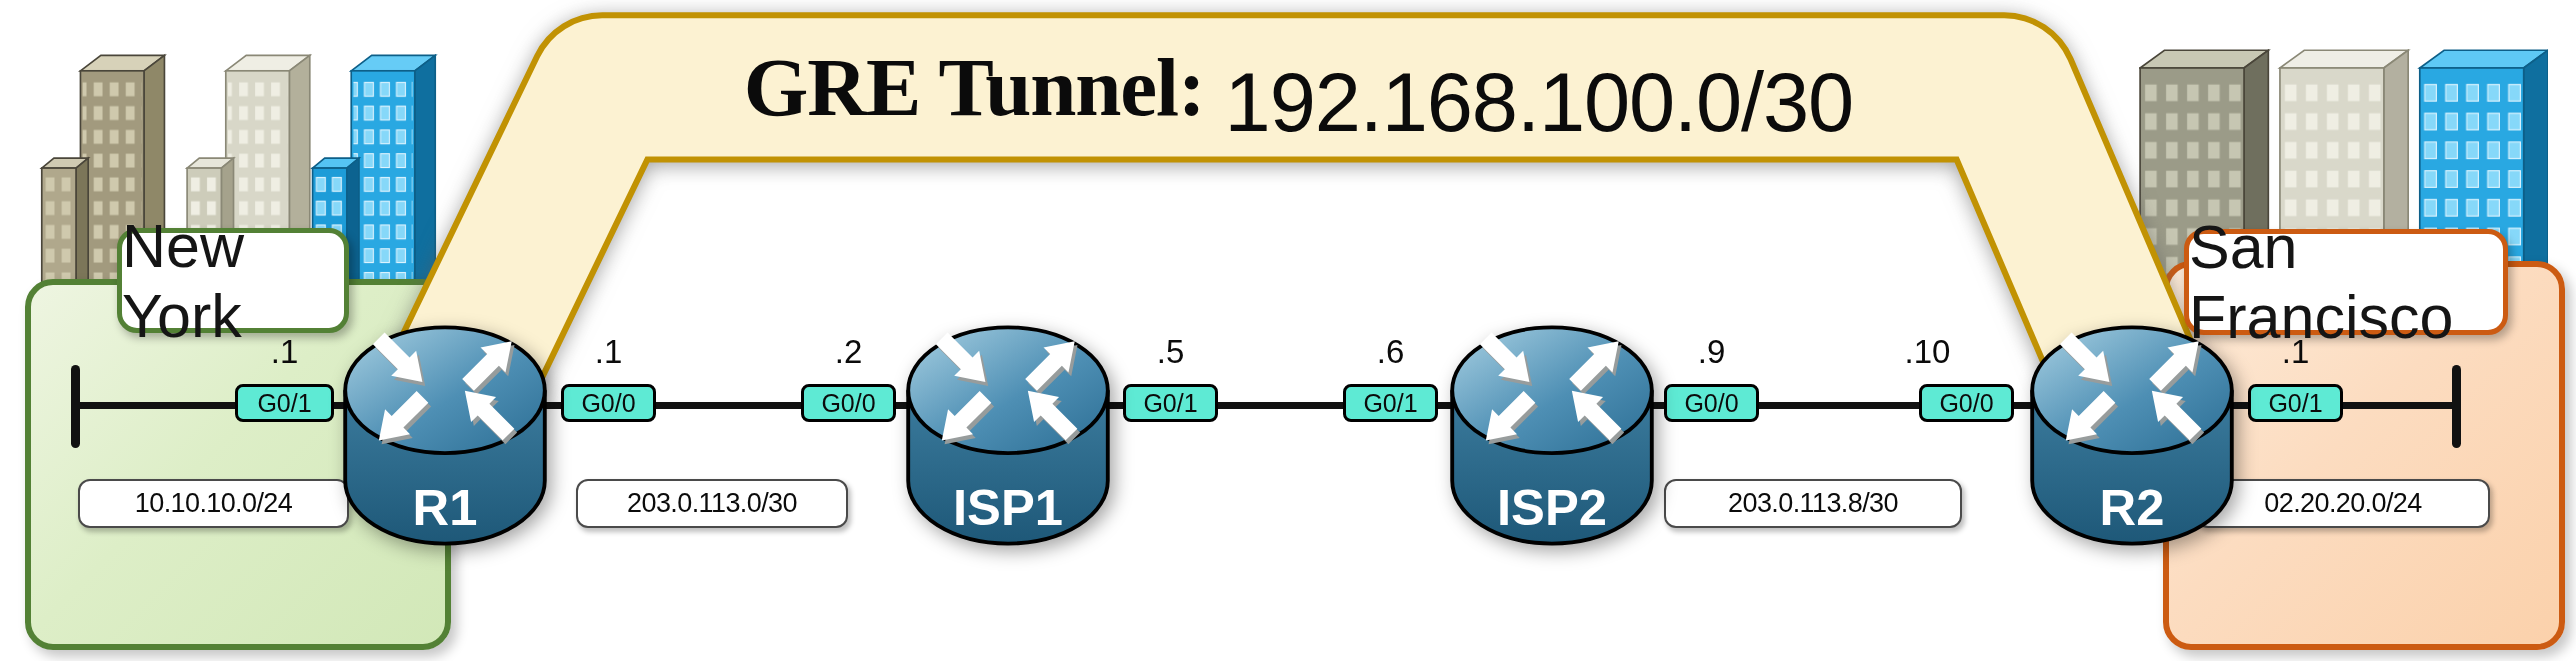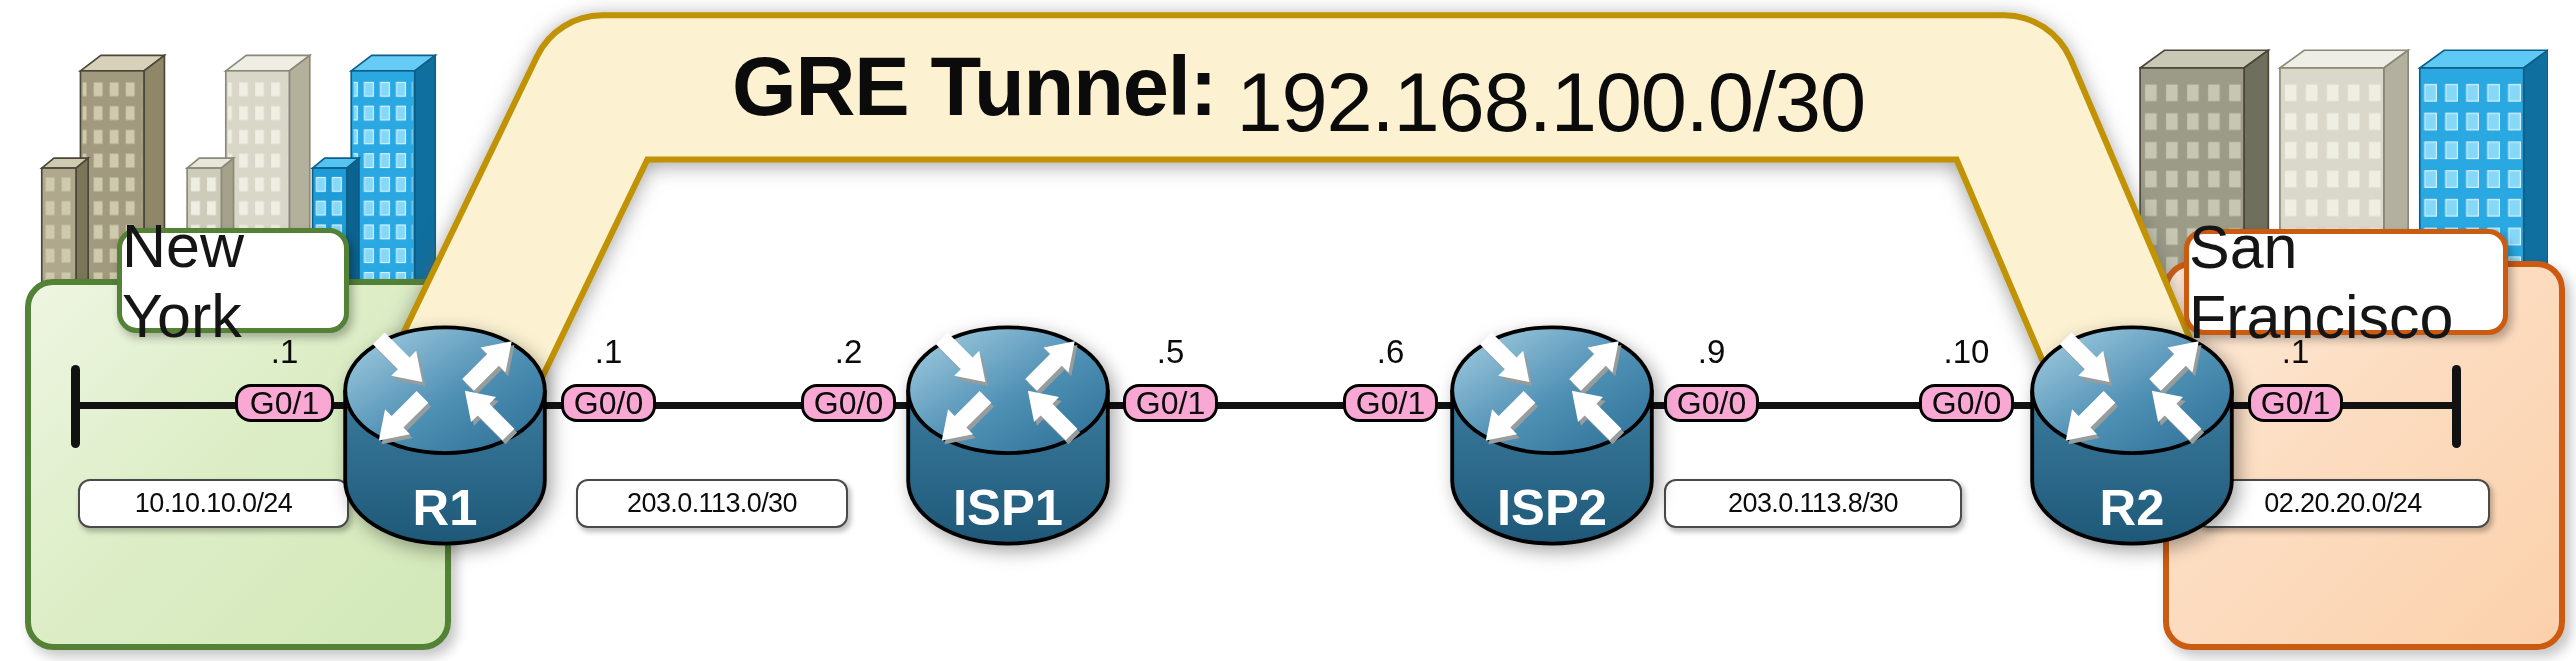--- a/index.html
+++ b/index.html
@@ -19,39 +19,39 @@
 
   
   .band-svg{position:absolute;left:0;top:0;width:2576px;height:662px;z-index:3;}
   .band-outer{fill:none;stroke:#c19203;stroke-width:272px;stroke-linecap:round;stroke-linejoin:round;
               filter:drop-shadow(0px 6px 18px rgba(90,90,90,.55));}
   .band-inner{fill:none;stroke:#fcf2d2;stroke-width:250px;stroke-linecap:round;stroke-linejoin:round;}
 
   .banner-text{position:absolute;z-index:4;left:630px;top:35px;width:1337px;height:103px;
                display:flex;align-items:center;justify-content:center;white-space:nowrap;
                font-size:83px;letter-spacing:-1.1px;}
-  .banner-text .b{font-weight:800;margin-right:20px;}
+  .banner-text .b{font-weight:800;margin-right:20px;font-family:Liberation Serif, serif;}
   .banner-text .n{font-weight:400;margin-top:32px;}
 
   
   .site-label{position:absolute;z-index:4;background:#ffffff;border-radius:20px;box-sizing:border-box;
               display:flex;align-items:center;justify-content:center;font-size:61px;color:#151515;
               box-shadow:3.9px 5px 8.8px rgba(0,0,0,.28);}
   .ny-label{left:117px;top:228px;width:232px;height:105px;border:5.5px solid #538135;}
   .sf-label{left:2184px;top:229px;width:324px;height:106px;border:5.5px solid #cc5b12;}
 
   
   .link-line{position:absolute;z-index:5;top:402px;left:76px;width:2380px;height:7.2px;background:#111;}
   .term-bar{position:absolute;z-index:5;top:365px;width:9.4px;height:83px;background:#111;border-radius:5px;}
   .term-left{left:71px;} .term-right{left:2452px;}
 
   
-  .if-box{position:absolute;z-index:6;top:384px;height:38px;background:#f9a8d4;border:3.3px solid #000;
-          border-radius:16px;box-sizing:border-box;display:flex;align-items:center;justify-content:center;
-          font-size:32px;}
+  .if-box{position:absolute;z-index:6;top:384px;height:38px;background:#5eead4;border:3.3px solid #000;
+          border-radius:8px;box-sizing:border-box;display:flex;align-items:center;justify-content:center;
+          font-size:25px;}
   .addr{position:absolute;z-index:6;top:331px;height:42px;line-height:42px;text-align:center;font-size:33px;}
   .subnet{position:absolute;z-index:6;top:479px;height:49px;background:#fff;border:2.8px solid #4a4a4a;
           border-radius:12px;box-sizing:border-box;display:flex;align-items:center;justify-content:center;
           font-size:27px;letter-spacing:-0.6px;box-shadow:2.8px 3.9px 5.5px rgba(0,0,0,.25);}
 
   
   .router{position:absolute;z-index:7;width:204px;height:221px;top:325px;
           filter:drop-shadow(5.5px 6.6px 8.8px rgba(0,0,0,.35));}
   .router text{font-family:"Liberation Sans",sans-serif;font-weight:bold;fill:#ffffff;}
 </style>
@@ -178,21 +178,21 @@
   <div class="if-box" style="left:1664px;width:95px">G0/0</div>
   <div class="if-box" style="left:1919px;width:95px">G0/0</div>
   <div class="if-box" style="left:2248px;width:95px">G0/1</div>
 
   <div class="addr" style="left:235px;width:99px">.1</div>
   <div class="addr" style="left:561px;width:95px">.1</div>
   <div class="addr" style="left:801px;width:95px">.2</div>
   <div class="addr" style="left:1123px;width:95px">.5</div>
   <div class="addr" style="left:1343px;width:95px">.6</div>
   <div class="addr" style="left:1664px;width:95px">.9</div>
-  <div class="addr" style="left:1919px;width:95px">.10</div>
+  <div class="addr" style="left:1880px;width:95px">.10</div>
   <div class="addr" style="left:2248px;width:95px">.1</div>
 
   <div class="subnet" style="left:78px;width:271px">10.10.10.0/24</div>
   <div class="subnet" style="left:576px;width:272px">203.0.113.0/30</div>
   <div class="subnet" style="left:1664px;width:298px">203.0.113.8/30</div>
   <div class="subnet" style="left:2196px;width:294px">02.20.20.0/24</div>
 
   <svg class="router" style="left:343px" viewBox="0 0 370 400">
     <path d="M4,118 L4,282 A181,114 0 0,0 366,282 L366,118" fill="url(#bodyGrad)" stroke="#000" stroke-width="7"></path>
     <ellipse cx="185" cy="118" rx="181" ry="114" fill="url(#topGrad)" stroke="#000" stroke-width="7"></ellipse>

